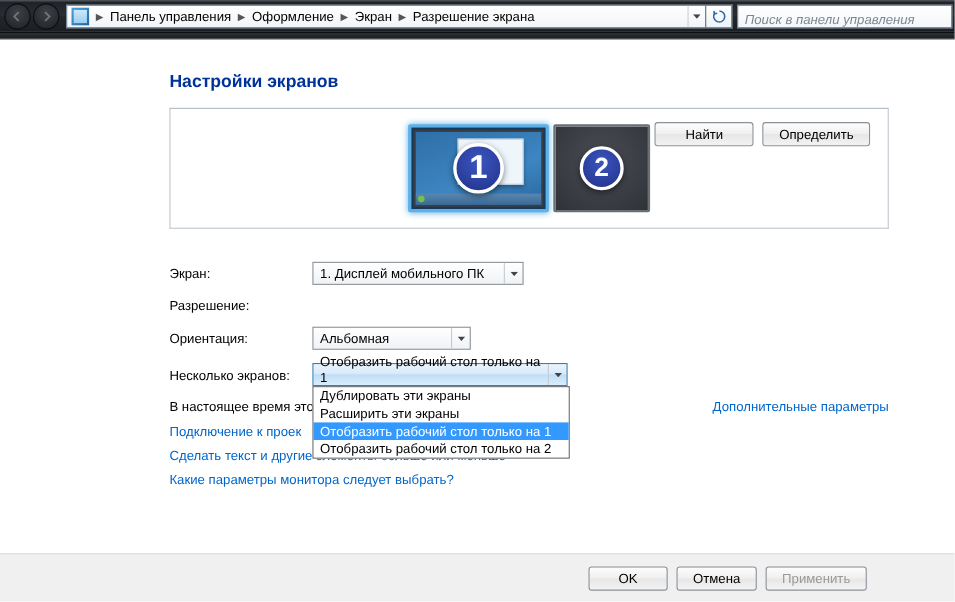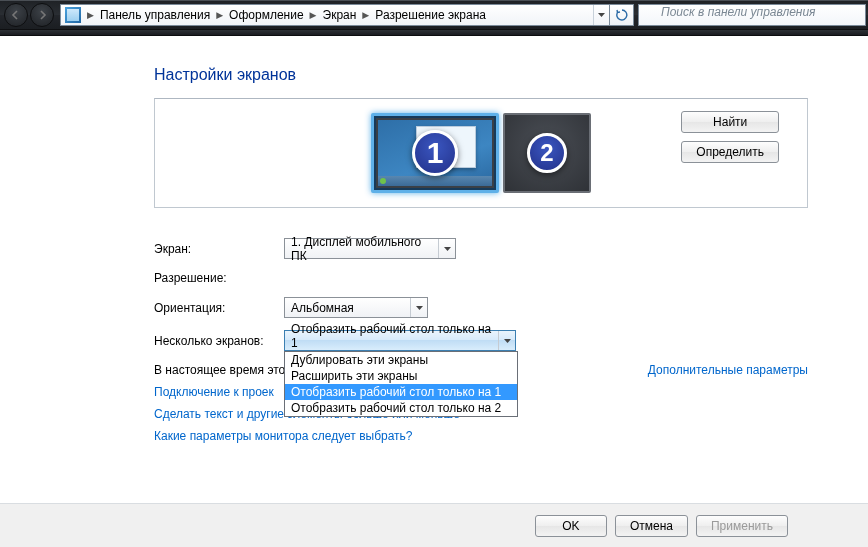--- a/index.html
+++ b/index.html
@@ -62,45 +62,45 @@
     display:flex; align-items:center; justify-content:center;
   }
   .refresh-box {
     width: 24px; height: 22px; margin-left: 0;
     background: linear-gradient(#fff,#eef2f6);
     border: 1px solid #7a8a99; border-left: none;
     display: flex; align-items: center; justify-content: center;
     color: #2a5a8a;
   }
   .search-box {
-    width: 228px; height: 22px; margin: 0 2px 0 4px;
+    width: 196px; height: 22px; margin: 0 2px 0 4px;
     background: linear-gradient(#fff,#f3f6fa);
     border: 1px solid #7a8a99;
-    display: flex; align-items: flex-start;
-    padding-left: 22px;
+    display: flex; align-items: flex-end;
+    padding-left: 6px;
     color: #7b8894;
     font-style: italic;
     white-space: nowrap;
   }
   .toolbar-edge {
     height: 6px;
     background: linear-gradient(#2d3136,#1a1c20);
     border-bottom: 1px solid #0c0d0f;
   }
   
   .content {
     position: absolute;
     top: 36px; left: 0; right: 0; bottom: 38px;
     background: #fff;
     padding: 30px 60px 0 154px;
   }
   h1.page-title {
     margin: 0 0 14px 0;
     font-size: 16px;
-    font-weight: normal;
+    font-weight: bold;
     color: #003399;
   }
   .preview-box {
     border: 1px solid #c0c8d0;
     border-top-color: #aeb7c1;
     height: 110px;
     position: relative;
     display: flex;
     align-items: center;
     justify-content: center;
@@ -142,22 +142,22 @@
     position:absolute; top:50%; left:50%; transform:translate(-50%,-50%);
     width:46px; height:46px; border-radius:50%;
     border:3px solid #fff;
     background: radial-gradient(circle at 50% 35%,#3a56c0,#23318a);
     color:#fff; font-size:30px; font-weight:bold;
     display:flex; align-items:center; justify-content:center;
     box-shadow: 0 2px 6px rgba(0,0,0,.5);
   }
   .mon.secondary .num { width:40px; height:40px; font-size:24px; }
   .side-buttons {
-    position: absolute; right: 28px; top: 12px;
-    display: flex; flex-direction: column; gap: 8px;
+    position: absolute; right: 16px; top: 12px;
+    display: flex; flex-direction: row; gap: 8px;
   }
   .winbtn {
     min-width: 90px; height: 22px;
     padding: 0 14px;
     border: 1px solid #8b9198;
     border-radius: 3px;
     background: linear-gradient(#fdfdfd,#efefef 49%,#e6e6e6 50%,#f3f3f3);
     font-size: 12px;
     cursor: default;
     color:#000;
@@ -283,21 +283,21 @@
       </div>
     </div>
     <div class="side-buttons">
       <button class="winbtn">Найти</button>
       <button class="winbtn">Определить</button>
     </div>
   </div>
 
   <div class="row">
     <div class="lbl">Экран:</div>
-    <div class="combo" style="width:172px">
+    <div class="combo" style="width:192px">
       <span>1. Дисплей мобильного ПК</span>
       <div class="arrow">
           <svg viewBox="0 0 7 4">
             <path d="M0 0 L3.5 4 L7 0 Z" fill="#444"></path>
           </svg>
         </div>
     </div>
   </div>
 
   <div class="row">

